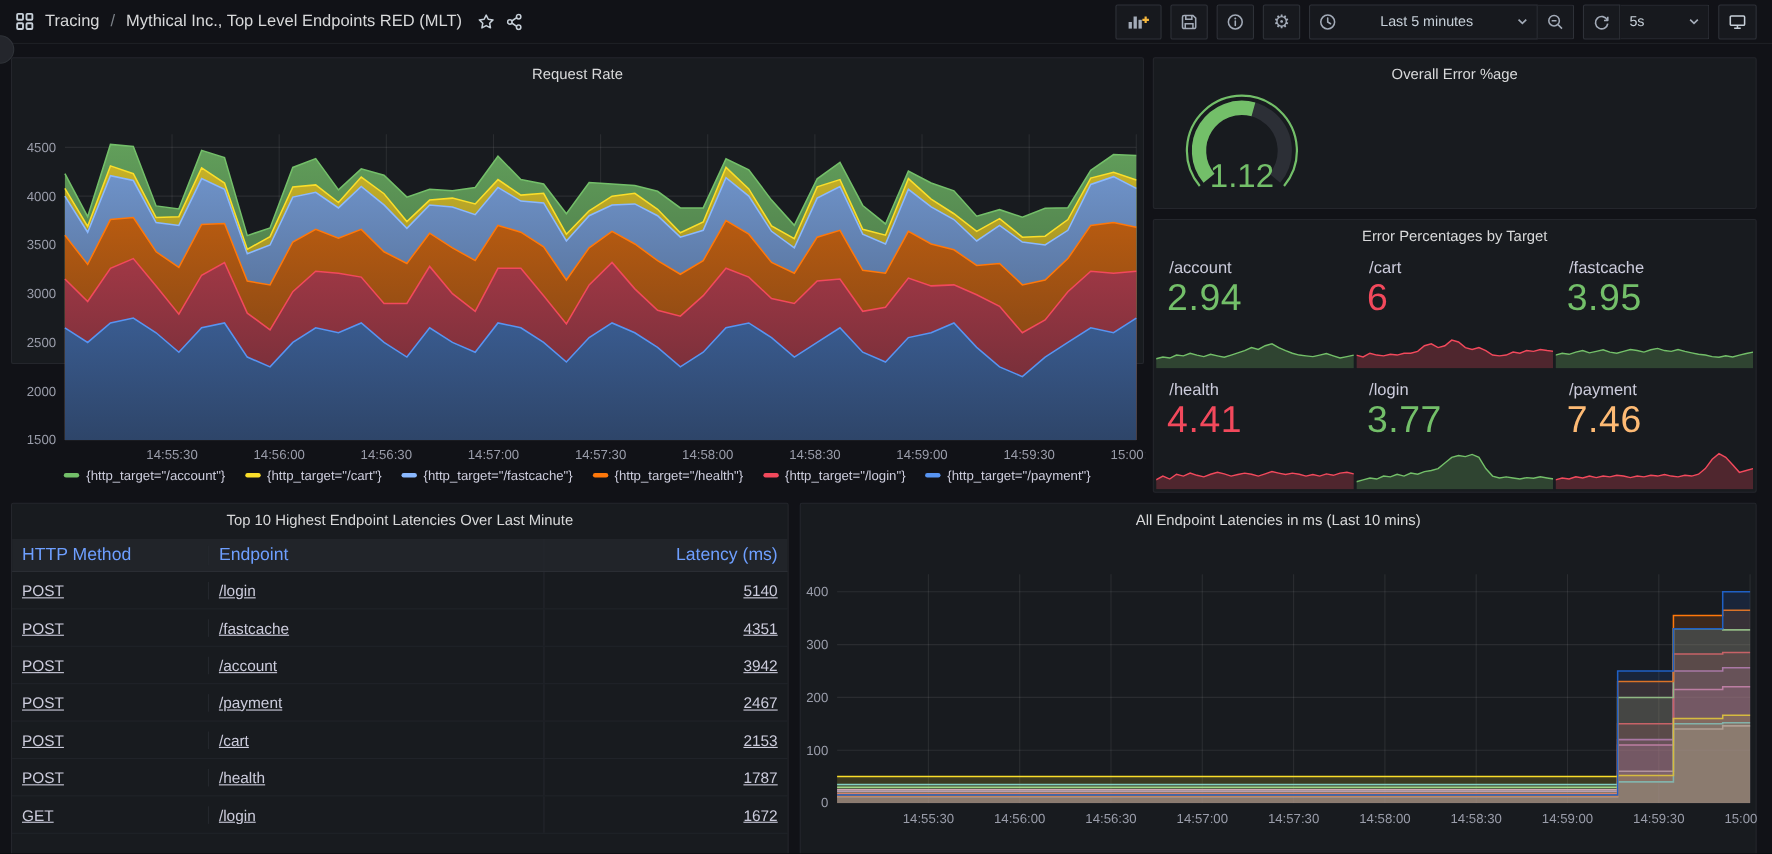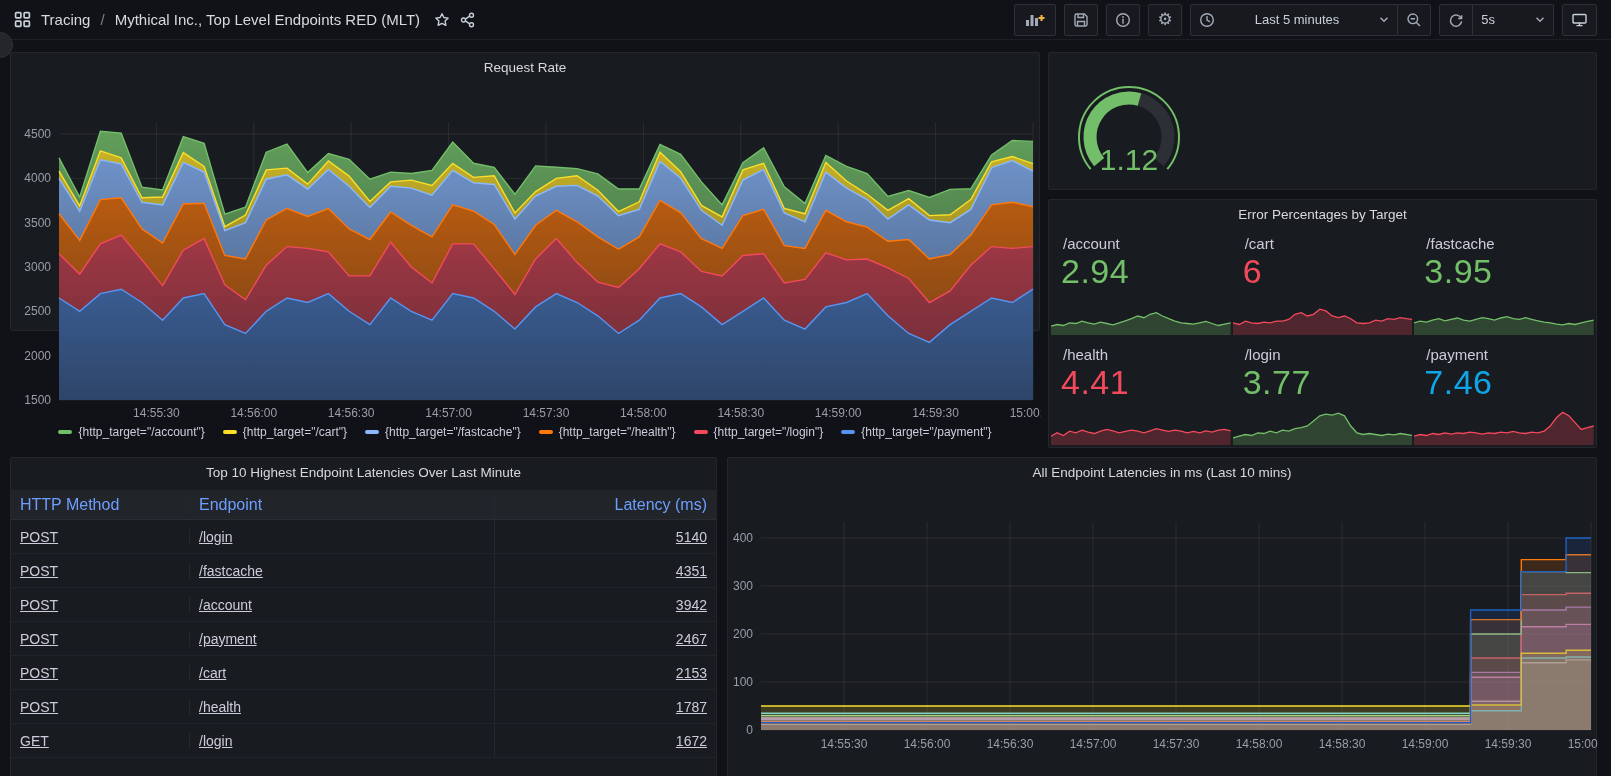--- a/index.html
+++ b/index.html
@@ -256,20 +256,21 @@
           <span>{http_target="/login"}</span>
         </span>
         <span class="legend-item">
           <span class="legend-dash" style="background: rgb(87, 148, 242);"></span>
           <span>{http_target="/payment"}</span>
         </span>
       </div>
   </div>
 
   <div class="panel" style="left:1048px; top:52px; width:549px; height:138px;">
+    <div class="panel-title">Overall Error %age</div>
     <div id="gauge-mount" style="position:absolute; left:0; right:0; top:26px; display:flex; ">
         <svg width="160" height="108" viewBox="0 0 160 108">
           <path d="M41.70,90.14 A50,50 0 1 1 118.30,90.14" stroke="#73bf69" stroke-width="2" fill="none"></path>
           <path d="M50.12,83.07 A39,39 0 1 1 109.88,83.07" stroke="#2c2f36" stroke-width="13" fill="none"></path>
           <path d="M50.12,83.07 A39,39 0 0 1 90.49,20.44" stroke="#73bf69" stroke-width="13" fill="none"></path>
           <text x="80" y="91" text-anchor="middle" fill="#73bf69" style="font-size:30px;font-weight:500;font-family:&quot;Liberation Sans&quot;,&quot;DejaVu Sans&quot;,sans-serif">1.12</text>
         </svg>
       </div>
   </div>
 
@@ -311,21 +312,21 @@
         <div class="stat-tile">
           <div class="stat-label">/login</div>
           <div class="stat-value" style="color: rgb(115, 191, 105);">3.77</div>
           <svg class="stat-spark" viewBox="0 0 181 40" preserveAspectRatio="none">
             <path d="M0.0,32.9L6.2,31.2L12.5,29.5L18.7,30.5L25.0,27.8L31.2,28.5L37.4,26.1L43.7,27.8L49.9,25.1L56.2,26.1L62.4,23.7L68.7,22.7L74.9,21.0L81.1,15.9L87.4,10.8L93.6,9.1L99.9,10.1L106.1,8.1L112.3,10.8L118.6,21.0L124.8,27.8L131.1,29.5L137.3,28.5L143.6,29.5L149.8,30.5L156.0,29.2L162.3,29.8L168.5,28.5L174.8,29.5L181.0,30.5 L181,40 L0,40 Z" fill="#73bf69" fill-opacity="0.25"></path>
             <path d="M0.0,32.9L6.2,31.2L12.5,29.5L18.7,30.5L25.0,27.8L31.2,28.5L37.4,26.1L43.7,27.8L49.9,25.1L56.2,26.1L62.4,23.7L68.7,22.7L74.9,21.0L81.1,15.9L87.4,10.8L93.6,9.1L99.9,10.1L106.1,8.1L112.3,10.8L118.6,21.0L124.8,27.8L131.1,29.5L137.3,28.5L143.6,29.5L149.8,30.5L156.0,29.2L162.3,29.8L168.5,28.5L174.8,29.5L181.0,30.5" fill="none" stroke="#73bf69" stroke-width="1.3"></path>
           </svg>
         </div>
         <div class="stat-tile">
           <div class="stat-label">/payment</div>
-          <div class="stat-value" style="color: #0ea5e9;">7.46</div>
+          <div class="stat-value" style="color: #fdba74;">7.46</div>
           <svg class="stat-spark" viewBox="0 0 181 40" preserveAspectRatio="none">
             <path d="M0.0,31.2L6.2,29.5L12.5,30.5L18.7,28.5L25.0,29.5L31.2,27.8L37.4,29.2L43.7,27.8L49.9,28.5L56.2,27.1L62.4,27.8L68.7,29.2L74.9,27.8L81.1,28.5L87.4,27.1L93.6,27.8L99.9,26.4L106.1,27.8L112.3,28.5L118.6,27.1L124.8,27.8L131.1,26.1L137.3,21.0L143.6,12.5L149.8,7.4L156.0,10.8L162.3,17.6L168.5,24.4L174.8,22.7L181.0,21.0 L181,40 L0,40 Z" fill="#f2495c" fill-opacity="0.25"></path>
             <path d="M0.0,31.2L6.2,29.5L12.5,30.5L18.7,28.5L25.0,29.5L31.2,27.8L37.4,29.2L43.7,27.8L49.9,28.5L56.2,27.1L62.4,27.8L68.7,29.2L74.9,27.8L81.1,28.5L87.4,27.1L93.6,27.8L99.9,26.4L106.1,27.8L112.3,28.5L118.6,27.1L124.8,27.8L131.1,26.1L137.3,21.0L143.6,12.5L149.8,7.4L156.0,10.8L162.3,17.6L168.5,24.4L174.8,22.7L181.0,21.0" fill="none" stroke="#f2495c" stroke-width="1.3"></path>
           </svg>
         </div>
       </div>
   </div>
 
   <div class="panel" style="left:10px; top:457px; width:707px; height:333px;">
     <div class="panel-title">Top 10 Highest Endpoint Latencies Over Last Minute</div>

